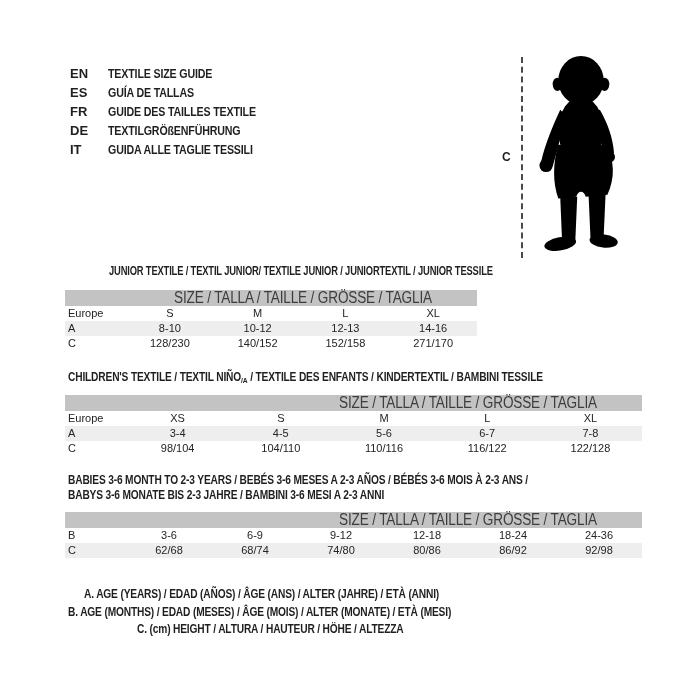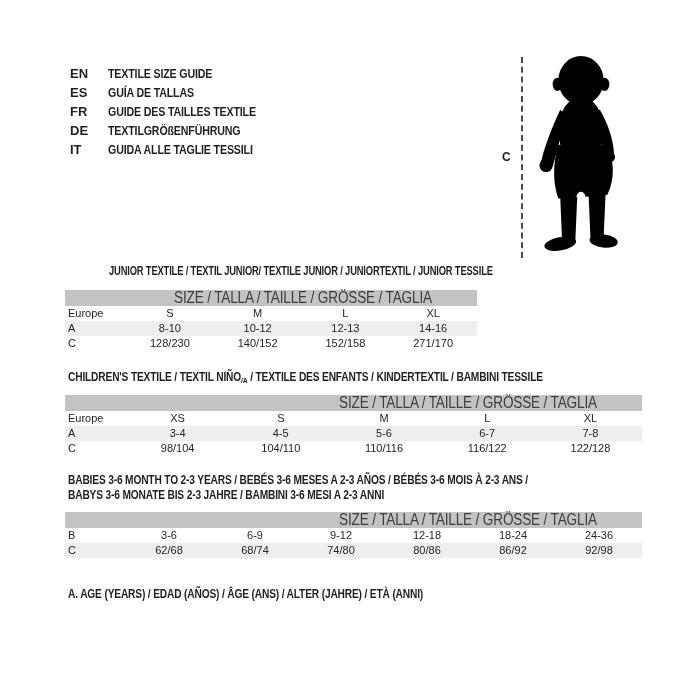--- a/index.html
+++ b/index.html
@@ -184,15 +184,17 @@
       <span class="tcell">68/74</span>
       <span class="tcell">74/80</span>
       <span class="tcell">80/86</span>
       <span class="tcell">86/92</span>
       <span class="tcell">92/98</span>
     </div>
   </div>
 
   <div class="notes">
     <div class="note"><span class="cond">A. AGE (YEARS) / EDAD (AÑOS) / ÂGE (ANS) / ALTER (JAHRE) / ETÀ (ANNI)</span></div>
+    <div class="note"><span class="cond">B. AGE (MONTHS) / EDAD (MESES) / ÂGE (MOIS) / ALTER (MONATE) / ETÀ (MESI)</span></div>
+    <div class="note"><span class="cond">C. (cm) HEIGHT / ALTURA / HAUTEUR / HÖHE / ALTEZZA</span></div>
   </div>
 
 </div>
 
 </body></html>

